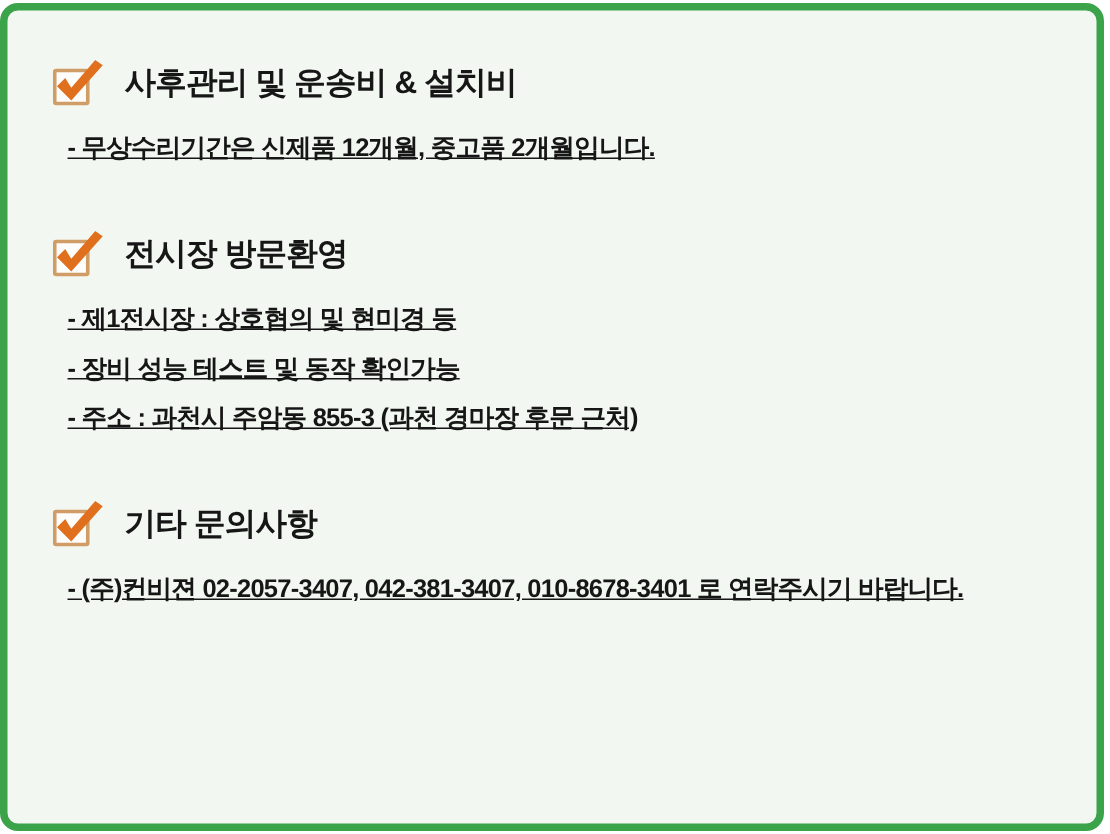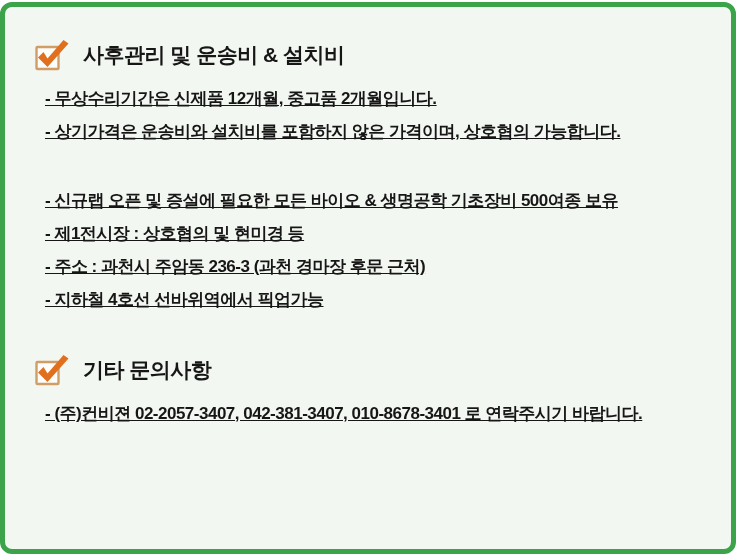--- a/index.html
+++ b/index.html
@@ -55,30 +55,35 @@
   <div class="section">
     <div class="section-header">
       <svg class="checkbox-svg" viewBox="0 0 34 32" aria-hidden="true">
         <rect x="1.5" y="8" width="22" height="22" rx="1" style="fill: var(--cb-fill, #fdfdfb); stroke: var(--cb-frame, #d09d66); stroke-width: 2.4;"></rect>
         <path d="M3 18.5 L8.5 13 L12.5 19.5 L28.5 1 L33.5 4.5 L12.5 28 Z" style="fill: var(--check, #e0701e);"></path>
       </svg>
       <span class="section-title">사후관리 및 운송비 &amp; 설치비</span>
     </div>
     <div class="items">
           <div class="item">- 무상수리기간은 신제품 12개월, 중고품 2개월입니다.</div>
-          <div class="item">- 상기가격은 운송비와 설치비를 포함하지 않은 가격이며, 상호협의 가능합니다.</div>
         </div>
   </div>
 
   <div class="section">
+    <div class="section-header">
+      <svg class="checkbox-svg" viewBox="0 0 34 32" aria-hidden="true">
+        <rect x="1.5" y="8" width="22" height="22" rx="1" style="fill: var(--cb-fill, #fdfdfb); stroke: var(--cb-frame, #d09d66); stroke-width: 2.4;"></rect>
+        <path d="M3 18.5 L8.5 13 L12.5 19.5 L28.5 1 L33.5 4.5 L12.5 28 Z" style="fill: var(--check, #e0701e);"></path>
+      </svg>
+      <span class="section-title">전시장 방문환영</span>
+    </div>
     <div class="items">
-          <div class="item">- 신규랩 오픈 및 증설에 필요한 모든 바이오 &amp; 생명공학 기초장비 500여종 보유</div>
           <div class="item">- 제1전시장 : 상호협의 및 현미경 등</div>
-          <div class="item">- 주소 : 과천시 주암동 236-3 (과천 경마장 후문 근처)</div>
-          <div class="item">- 지하철 4호선 선바위역에서 픽업가능</div>
+          <div class="item">- 장비 성능 테스트 및 동작 확인가능</div>
+          <div class="item">- 주소 : 과천시 주암동 855-3 (과천 경마장 후문 근처)</div>
         </div>
   </div>
 
   <div class="section">
     <div class="section-header">
       <svg class="checkbox-svg" viewBox="0 0 34 32" aria-hidden="true">
         <rect x="1.5" y="8" width="22" height="22" rx="1" style="fill: var(--cb-fill, #fdfdfb); stroke: var(--cb-frame, #d09d66); stroke-width: 2.4;"></rect>
         <path d="M3 18.5 L8.5 13 L12.5 19.5 L28.5 1 L33.5 4.5 L12.5 28 Z" style="fill: var(--check, #e0701e);"></path>
       </svg>
       <span class="section-title">기타 문의사항</span>

